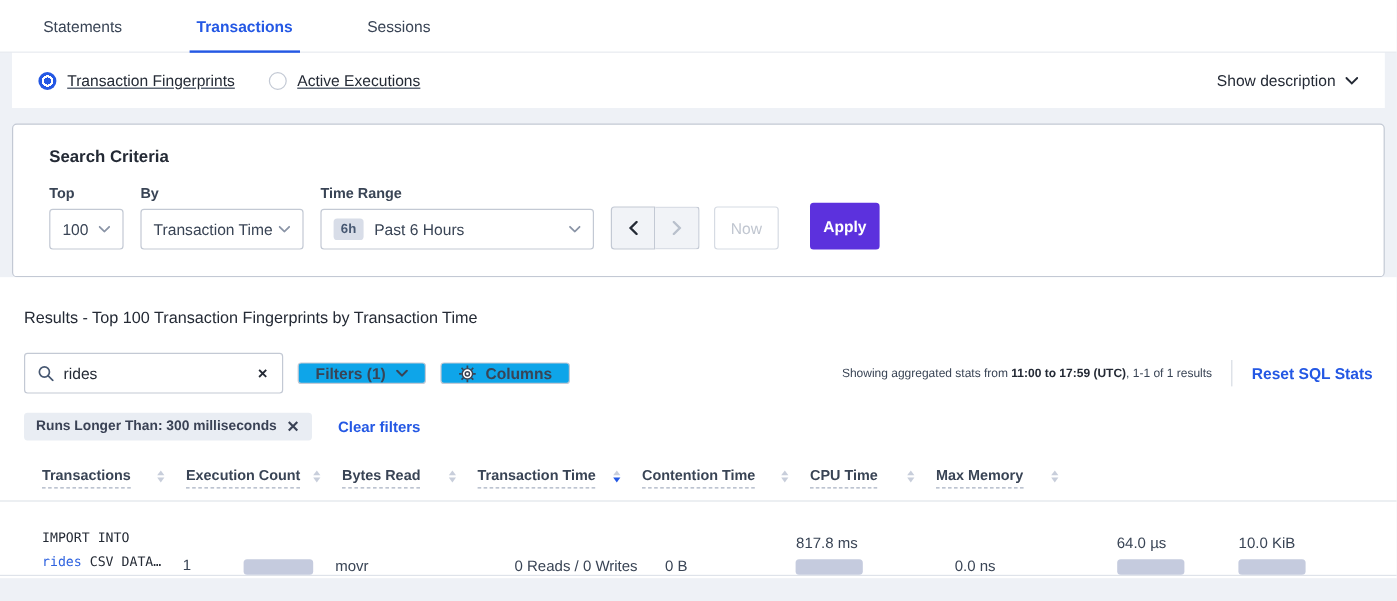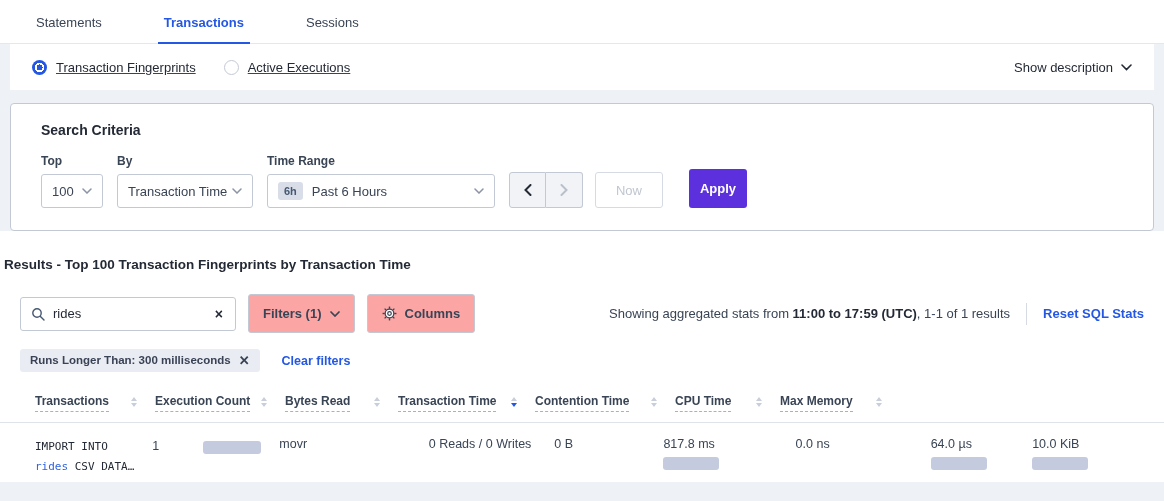--- a/index.html
+++ b/index.html
@@ -41,40 +41,40 @@
   .sel-top { width:62px; }
   .sel-by { width:136px; }
   .sel-time { width:228px; }
   .badge-6h { background:#d8dde8; color:#475872; font-size:11px; font-weight:700;
     border-radius:3px; padding:3px 6px; margin-right:9px; }
   .arrow-group { display:flex; margin-right:12px; }
   .arrow-btn { width:37px; height:36px; border:1px solid #c3c9d4; background:#f1f3f7;
     display:flex; align-items:center; justify-content:center; cursor:pointer; }
   .arrow-btn.prev { border-radius:3px 0 0 3px; }
   .arrow-btn.next { border-radius:0 3px 3px 0; border-left:none; }
-  .now-btn { width:68px; height:36px; background:#fff; border:1px solid #d6dbe3;
+  .now-btn { width:54px; height:36px; background:#fff; border:1px solid #d6dbe3;
     border-radius:3px; color:#c0c6d0; font-size:13px; margin-right:26px; cursor:default; }
   .apply-btn { width:58px; height:39px; background:#5c31dd; border:none; border-radius:3px;
     color:#ffffff; font-size:13px; font-weight:700; cursor:pointer; }
 
   
   .results { background:#fff; margin-top:0; padding:26px 0 0 0; height:251px; }
-  .results-heading { font-size:13.5px; font-weight:700; color:#242a35; padding-left:4px;
+  .results-heading { font-size:13.5px; font-weight:400; color:#242a35; padding-left:20px;
     margin-bottom:22px; }
   .controls-row { display:flex; align-items:center; padding:0 20px; }
   .search-box { width:216px; height:34px; border:1px solid #c3c9d4; border-radius:3px;
     display:flex; align-items:center; padding:0 10px; margin-right:12px; background:#fff; }
   .search-box input { border:none; outline:none; flex:1; font-size:13px; color:#242a35;
     margin-left:8px; font-family:"Liberation Sans", sans-serif; min-width:0; }
   .clear-x { color:#242a35; font-size:14px; font-weight:700; cursor:pointer; padding:0 2px; }
-  .ctl-btn { height:39px; border:1px solid #c3c9d4; border-radius:3px; background:#fca5a5;
+  .ctl-btn { height:18px; border:1px solid #c3c9d4; border-radius:3px; background:#0ea5e9;
     display:flex; align-items:center; gap:8px; padding:0 14px; font-size:13px;
     font-weight:700; color:#394455; margin-right:12px; cursor:pointer; }
   .stats-area { margin-left:auto; display:flex; align-items:center; }
-  .stats-text { font-size:13px; color:#394455; }
+  .stats-text { font-size:10px; color:#394455; }
   .stats-text b { color:#242a35; }
   .v-divider { width:1px; height:22px; background:#d6dbe3; margin:0 16px; }
   .reset-link { font-size:13px; font-weight:600; color:#2458e4; cursor:pointer; }
 
   .chip-row { display:flex; align-items:center; padding:0 20px; margin-top:16px; }
   .chip { background:#e9edf3; border-radius:3px; padding:5px 10px; font-size:11.5px;
     font-weight:600; color:#3a4255; display:flex; align-items:flex-start; gap:8px; }
   .chip .chip-x { font-size:13px; font-weight:700; cursor:pointer; line-height:1; }
   .clear-filters { margin-left:22px; font-size:12.5px; font-weight:700; color:#2458e4; cursor:pointer; }
 
@@ -84,21 +84,21 @@
   .th { display:flex; align-items:flex-start; padding:8px 18px 10px 0; cursor:pointer; }
   .th-label { font-size:12px; font-weight:700; color:#394455;
     border-bottom:1px dashed #a8b1c2; padding-bottom:3px; white-space:nowrap; }
   .sort { display:inline-flex; flex-direction:column; gap:2px; margin-left:auto; margin-top:3px; }
   .tri-up { width:0; height:0; border-left:3.5px solid transparent; border-right:3.5px solid transparent;
     border-bottom:4.5px solid #c8cedb; }
   .tri-down { width:0; height:0; border-left:3.5px solid transparent; border-right:3.5px solid transparent;
     border-top:4.5px solid #c8cedb; }
   .sort.active-desc .tri-down { border-top-color:#2458e4; }
 
-  .trow { display:flex; padding:14px 16px 0 35px; border-bottom:1px solid #dfe3ea; height:62px; }
+  .trow { display:flex; padding:14px 16px 0 35px; border-bottom:1px solid #dfe3ea; height:62px;align-items:flex-end; }
   .td { font-size:12.5px; color:#394455; padding-right:18px; }
   .c1 { width:120px; } .c2 { width:130px; } .c3 { width:155px; } .c4 { width:130px; }
   .c5 { width:113px; } .c6 { width:137px; } .c7 { width:140px; } .c8 { width:105px; }
   .c9 { width:120px; }
   .mono { font-family:"DejaVu Sans Mono", monospace; font-size:11px; line-height:1.8;
     color:#242a35; white-space:nowrap; cursor:pointer; }
   .mono .kw { color:#2f63e0; }
   .bar { height:13px; border-radius:3px; background:#c5cbde; }
   .count-cell { display:flex; align-items:center; }
   .count-cell .bar { width:58px; margin-left:44px; margin-top:4px; }

